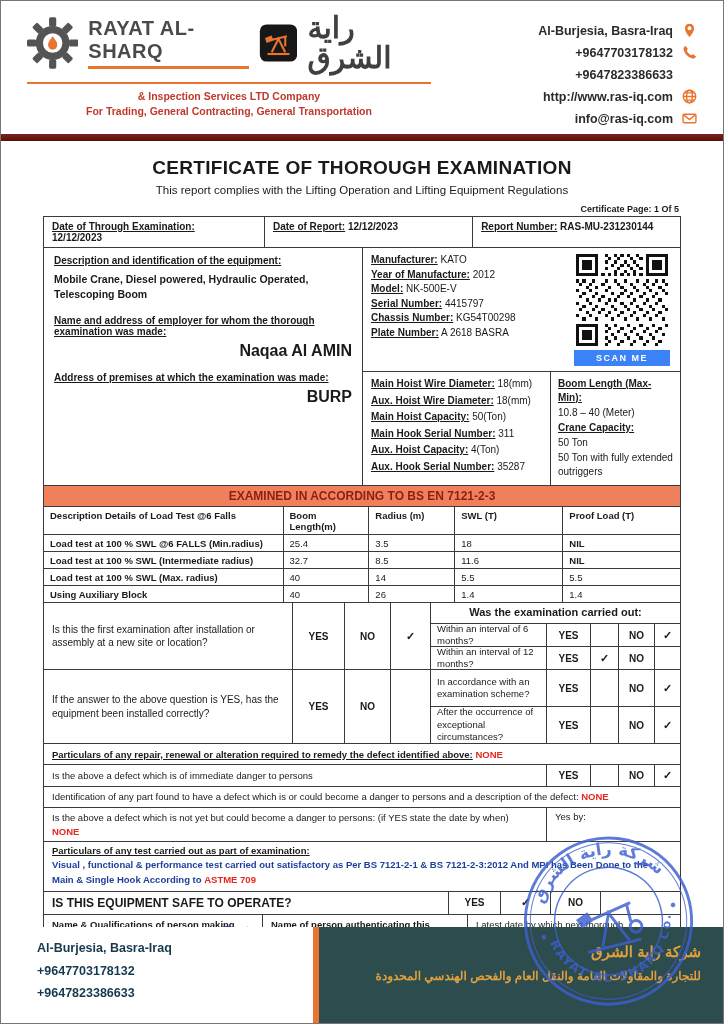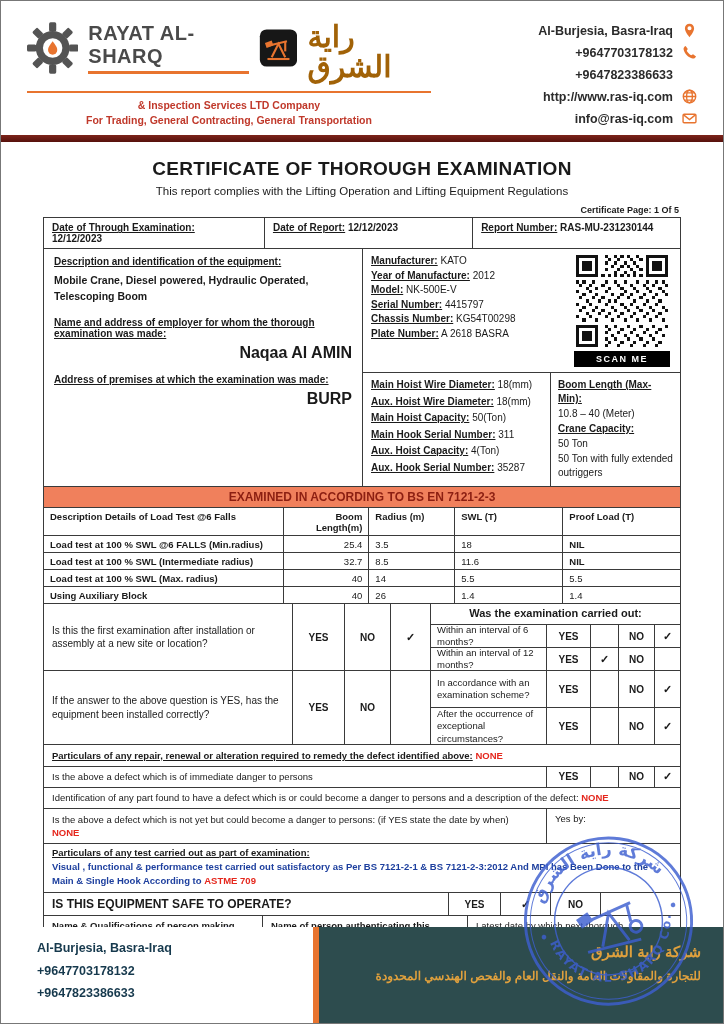--- a/index.html
+++ b/index.html
@@ -6,21 +6,21 @@
   body { margin:0; background:#e9e9e9; font-family:"Liberation Sans", sans-serif; }
   .page { width:724px; height:1024px; background:#fff; position:relative; margin:0 auto;
           border:1px solid #777; overflow:hidden; color:#1a1a1a; }
 
   
   .header { display:flex; padding:12px 26px 0 26px; }
   .brand { width:404px; }
   .brand-top { display:flex; align-items:center; gap:10px; }
   .brand-name { font-size:20px; font-weight:bold; color:#4a4a4a; letter-spacing:.5px;
                 border-bottom:3px solid #e8742f; padding-bottom:3px; }
-  .brand-ar { font-size:30px; font-weight:bold; color:#a16207; line-height:1;margin-top:9px; }
+  .brand-ar { font-size:30px; font-weight:bold; color:#404040; line-height:1; }
   .tagline-box { margin-top:9px; border-top:2px solid #e8742f; padding-top:5px;
                  text-align:center; color:#c0392b; font-size:10.5px; font-weight:bold; line-height:1.4; }
   .contacts { flex:1; display:flex; flex-direction:column; align-items:flex-end; gap:7px;
               padding-top:10px; font-size:12.5px; font-weight:bold; color:#2b2b2b; }
   .contact { display:flex; align-items:center; gap:9px; justify-content:flex-end; }
   .cicon { width:15px; height:15px; display:inline-block; }
   .sep { height:7px; background:linear-gradient(#7d241a,#56110c); margin-top:8px; }
 
   
   .title { text-align:center; font-size:19px; font-weight:bold; margin-top:16px; letter-spacing:.3px; }
@@ -44,33 +44,33 @@
   .eq-left { width:318px; padding:7px 10px; font-size:10px; }
   .hd { margin-bottom:5px; }
   .w2 { max-width:275px; }
   .bdesc { font-weight:bold; font-size:10.5px; max-width:255px; margin:6px 0 13px; line-height:1.45; }
   .bval { font-weight:bold; font-size:16px; margin:4px 0 12px;text-align:right; }
   .eq-right { flex:1; }
   .eq-rt { display:flex; border-bottom:1px solid #3a3a3a; padding:6px 8px 5px; }
   .det { flex:1; font-size:10px; }
   .det-row { margin-bottom:3.5px; }
   .qr-wrap { width:98px; }
-  .qr-label { width:96px; background:#000000; color:#fff; font-size:9px; font-weight:bold;
+  .qr-label { width:96px; background:#3b82f6; color:#fff; font-size:9px; font-weight:bold;
               letter-spacing:1.5px; text-align:center; padding:3px 0; }
   .eq-rb { display:flex; }
   .hoist { flex:1; padding:6px 8px; font-size:10px; }
   .hoist-row { margin-bottom:5.5px; }
   .boom { width:130px; border-left:1px solid #3a3a3a; padding:5px 7px; font-size:10px; line-height:1.4; }
   .boom div { margin-bottom:1px; }
 
   .banner { display:block; background:#f0805c; color:#8c1f12; font-weight:bold; text-align:center;
             font-size:12px; padding:3px 0; }
 
   .tcell { padding:2.5px 6px; font-size:9.5px; }
-  .t0 { width:37.5%; } .t1 { width:13.5%;text-align:right; } .t2 { width:13.5%; } .t3 { width:17%; } .t4 { width:18.5%; }
+  .t0 { width:37.5%; } .t1 { width:13.5%; } .t2 { width:13.5%; } .t3 { width:17%; } .t4 { width:18.5%; }
   .thead .tcell { font-weight:bold; }
   .tname { font-weight:bold; }
 
   .q-left { width:386px; display:flex; flex-direction:column; }
   .q-right { flex:1; border-left:1px solid #3a3a3a; display:flex; flex-direction:column; }
   .ql-row { display:flex; }
   .ql-row + .ql-row { border-top:1px solid #3a3a3a; }
   .q-text { flex:1; padding:3px 8px; font-size:10px; display:flex; align-items:center; line-height:1.35; }
   .qc { border-left:1px solid #3a3a3a; display:flex; align-items:center; justify-content:center;
         font-weight:bold; font-size:10px; }

